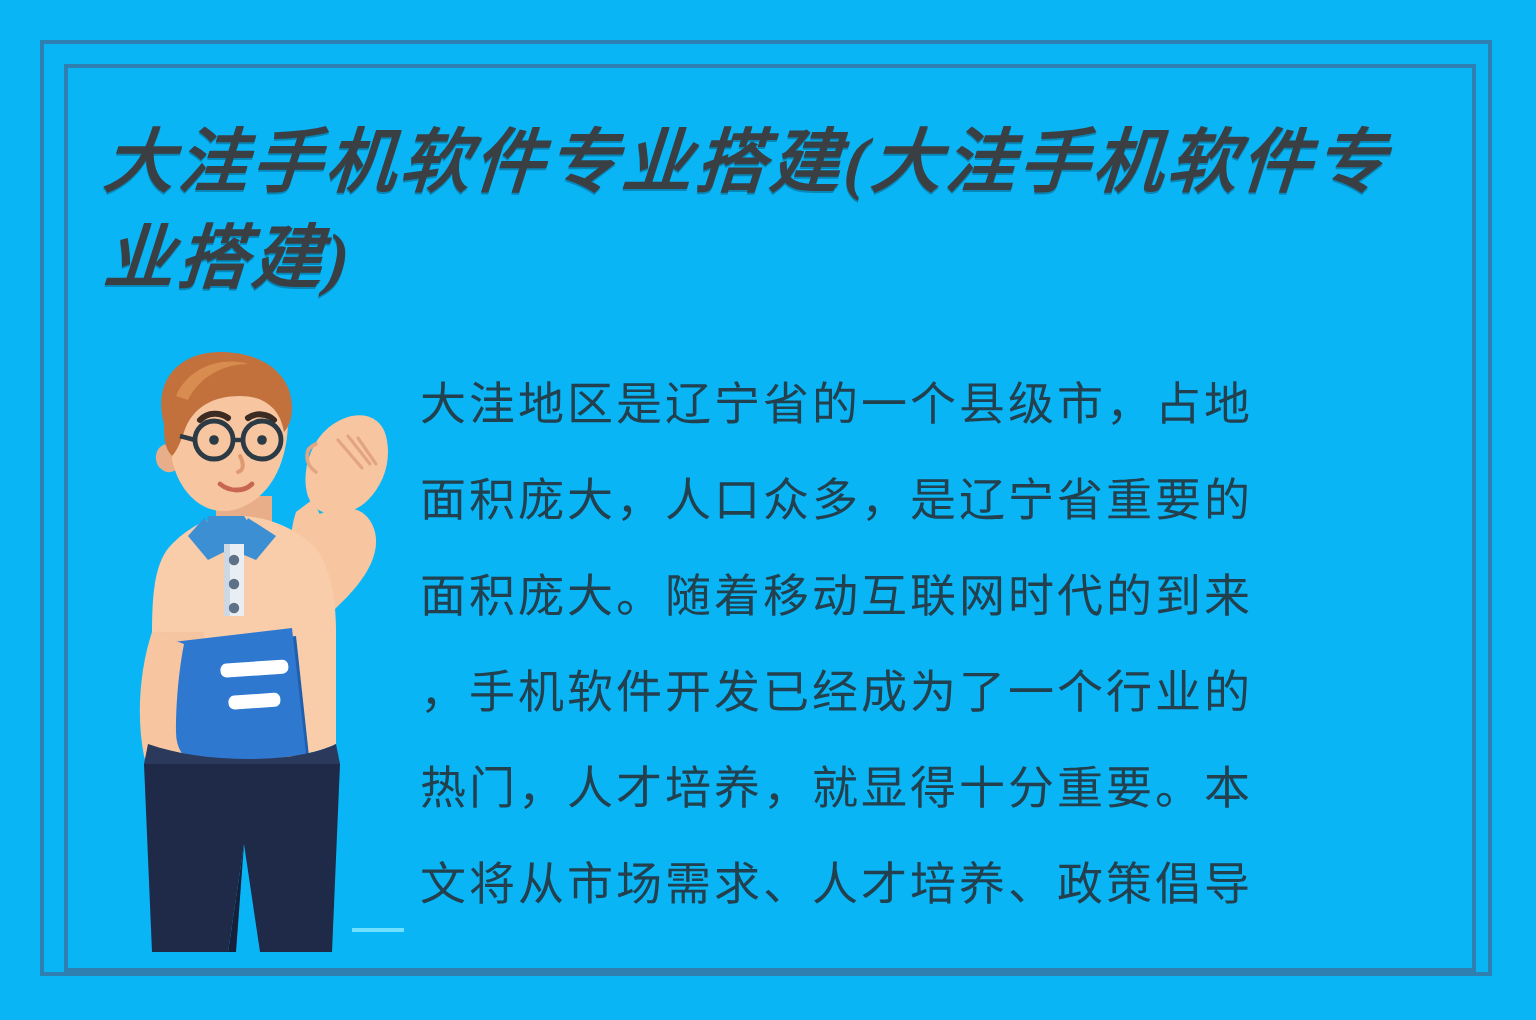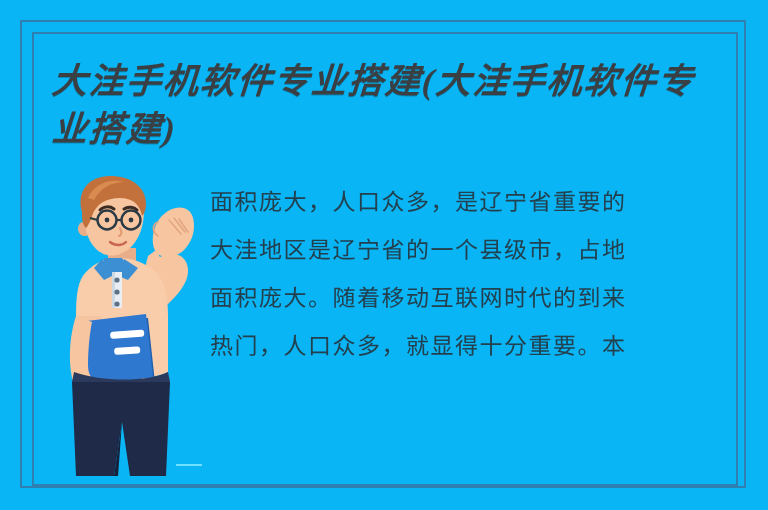--- a/index.html
+++ b/index.html
@@ -198,19 +198,21 @@
         <path d="M22 196 C50 206 96 206 116 196 L118 206 L20 206 Z" fill="#2b3a5c"></path>
         <path d="M20 206 L118 206 L114 300 L78 300 L70 246 L62 300 L24 300 Z" fill="#1e2a47"></path>
         <path d="M70 246 L66 300 L62 300 Z" fill="#16203a"></path>
       </g>
     </svg>
   </div>
 
   <div class="underline-mark"></div>
 
   <div class="body-copy">
+    <div class="copy-line">大洼地区是辽宁省的一个县级市，占地</div>
     <div class="copy-line">面积庞大，人口众多，是辽宁省重要的</div>
-    <div class="copy-line">大洼地区是辽宁省的一个县级市，占地</div>
     <div class="copy-line">面积庞大。随着移动互联网时代的到来</div>
-    <div class="copy-line">热门，人口众多，就显得十分重要。本</div>
+    <div class="copy-line">，手机软件开发已经成为了一个行业的</div>
+    <div class="copy-line">热门，人才培养，就显得十分重要。本</div>
+    <div class="copy-line">文将从市场需求、人才培养、政策倡导</div>
   </div>
 
 </div>
 
 </body></html>

